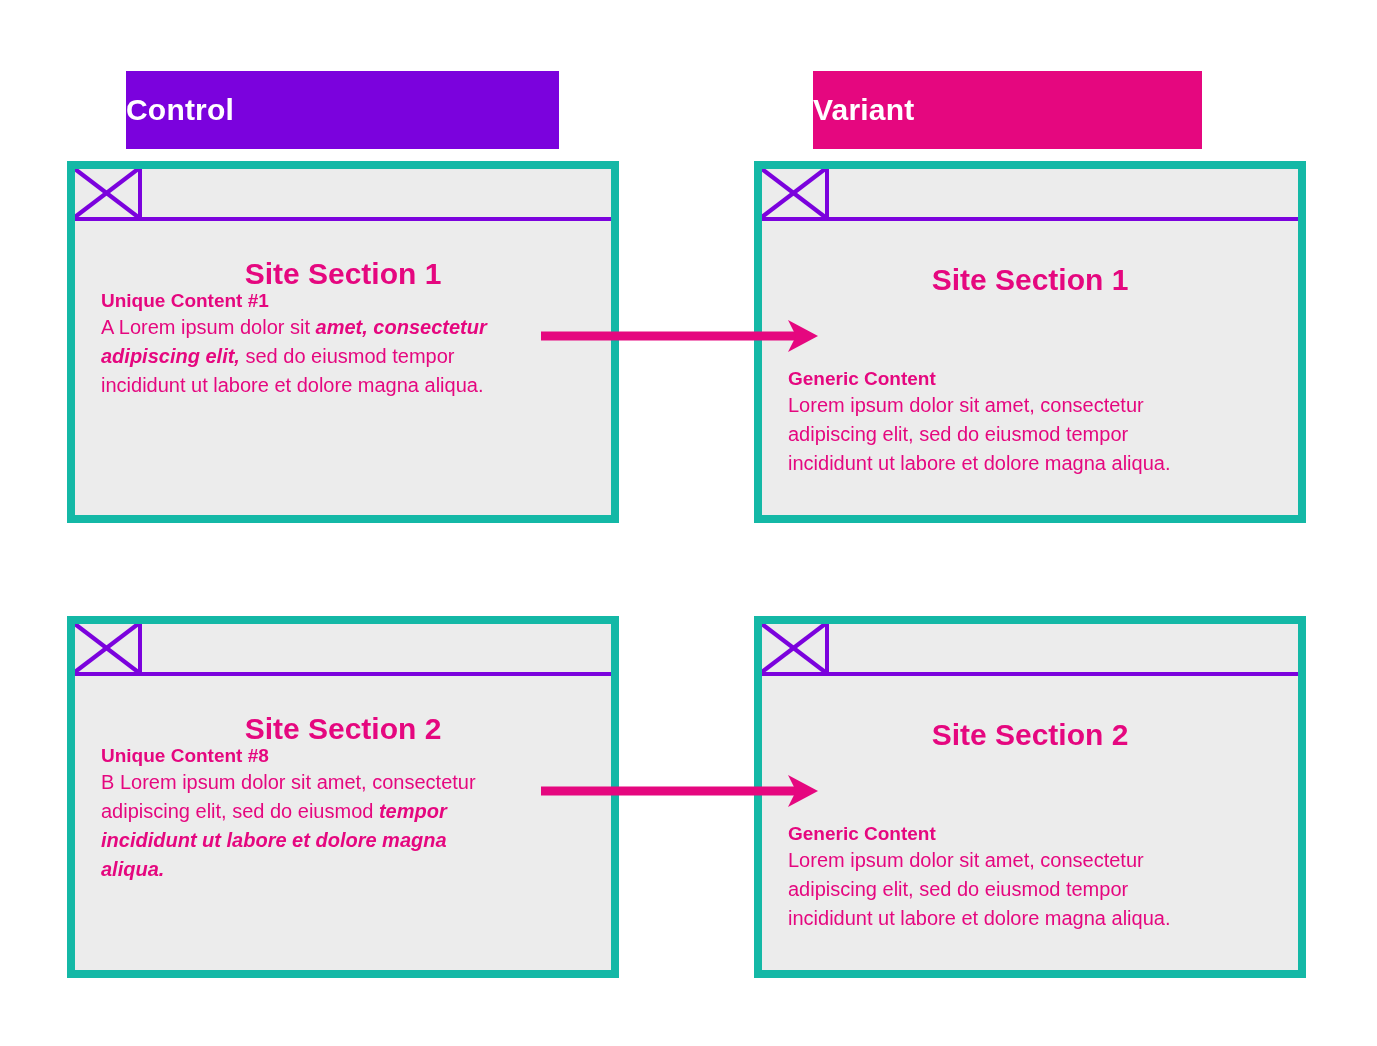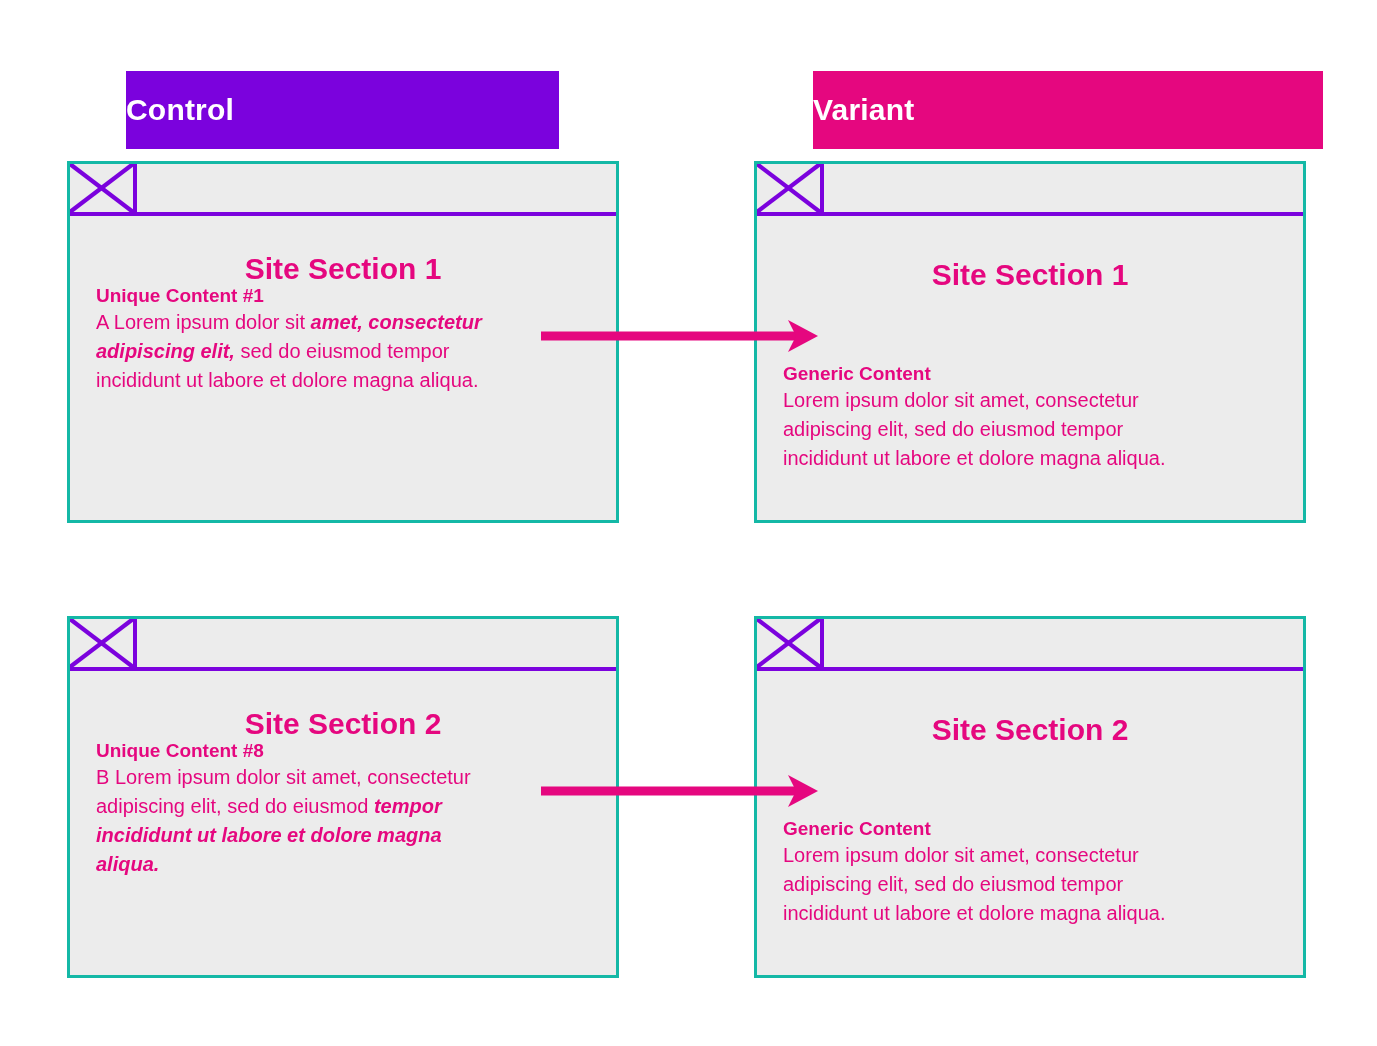--- a/index.html
+++ b/index.html
@@ -26,27 +26,27 @@
     height: 78px;
     display: flex;
     align-items: center;
     justify-content: flex-start;
     color: #ffffff;
     font-size: 30px;
     font-weight: bold;
     letter-spacing: 0.2px;
   }
   .col-header.control { left: 126px; top: 71px; width: 433px; background: #7B02DD; }
-  .col-header.variant { left: 813px; top: 71px; width: 510px; background: #E5077F; }
+  .col-header.variant { left: 813px; top: 71px; width: 389px; background: #E5077F; }
 
   
   .window {
     position: absolute;
     box-sizing: border-box;
-    border: 3px solid #14b8a6;
+    border: 8px solid #14b8a6;
     background: #ececec;
   }
   .win-control-1 { left: 67px;  top: 161px; width: 552px; height: 362px; }
   .win-variant-1 { left: 754px; top: 161px; width: 552px; height: 362px; }
   .win-control-2 { left: 67px;  top: 616px; width: 552px; height: 362px; }
   .win-variant-2 { left: 754px; top: 616px; width: 552px; height: 362px; }
 
   .titlebar {
     position: relative;
     height: 52px;

